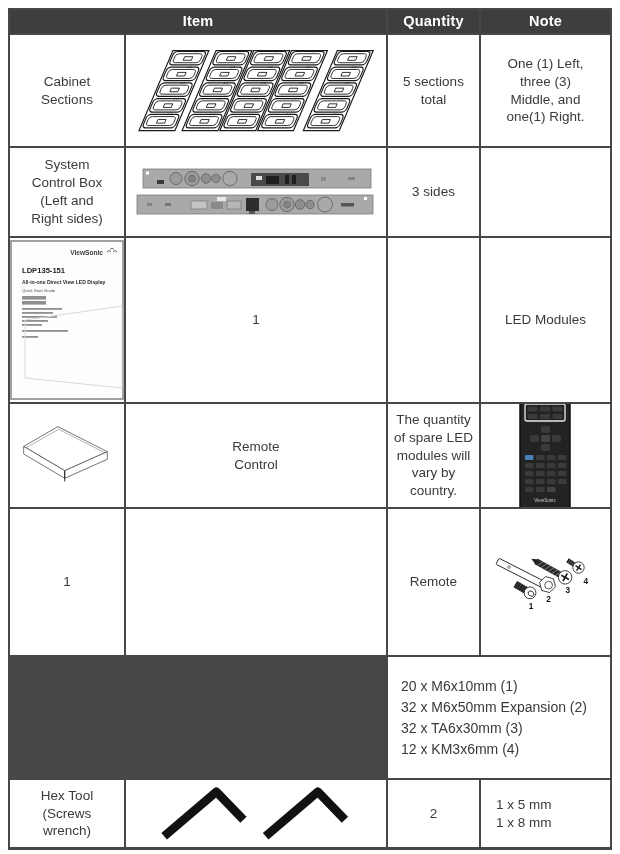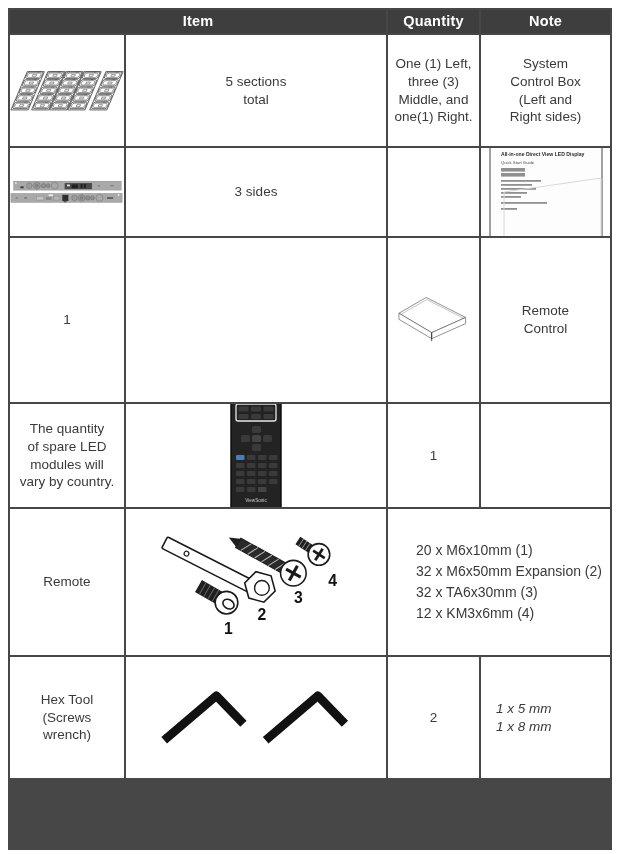--- a/index.html
+++ b/index.html
@@ -23,36 +23,38 @@
     padding:2px 4px; overflow:hidden;
   }
   .header-cell {
     background:#3e3e3e; color:#ffffff; font-weight:bold; font-size:14.5px;
     white-space:nowrap; letter-spacing:0.2px;
   }
   .item-header { grid-column:1 / 3; }
   .img-cell { padding:0; }
   .qty-merged {
     grid-column:3 / 5; justify-content:flex-start; text-align:left;
-    padding-left:28px; font-size:14px; line-height:1.5;
-  }
-  .note-left { justify-content:flex-start; text-align:right; padding-left:15px;font-style:italic; }
+    padding-left:13px; font-size:14px; line-height:1.5;
+  }
+  .note-left { justify-content:flex-start; text-align:right; padding-left:15px; }
   svg { display:block; }
   svg text { font-family:"Liberation Sans", sans-serif; }
 </style>
 </head>
 <body>
 
 <div class="page">
   <div class="pkg-table">
 
     <div class="cell header-cell item-header">Item</div>
     <div class="cell header-cell">Quantity</div>
     <div class="cell header-cell">Note</div>
 
+    <div class="cell">Cabinet
+Sections</div>
     <div class="cell img-cell">
       <svg width="238" height="90" viewBox="0 0 265 96">
         <defs>
           <g id="cabmod" stroke="#1a1a1a" fill="#ffffff">
             <rect x="2" y="1" width="36" height="15" rx="4" stroke-width="1.3"></rect>
             <rect x="5" y="3.5" width="30" height="10" rx="3.5" stroke-width="0.9" fill="none"></rect>
             <rect x="16" y="6.8" width="9" height="4" stroke-width="0.9" fill="none"></rect>
             <path d="M24 1.5 l1.8 -1 M27 1.5 l1.8 -1" stroke-width="0.8" fill="none"></path>
           </g>
           <g id="cabcol">
@@ -160,20 +162,21 @@
           <rect x="12" y="84" width="20" height="1.8"></rect>
           <rect x="12" y="90" width="46" height="1.8"></rect>
           <rect x="12" y="96" width="16" height="1.8"></rect>
         </g>
         <polygon points="15,80 112,66 112,148 15,138" fill="none" stroke="#d8d8d8" stroke-width="1"></polygon>
       </svg>
     </div>
     <div class="cell">1</div>
     <div class="cell"></div>
 
+    <div class="cell">LED Modules</div>
     <div class="cell img-cell">
       <svg width="142" height="85" viewBox="0 0 150 90">
         <g fill="#ffffff" stroke="#5a5a5a" stroke-width="1.1">
           <polygon points="18,33 63,7 128,40 72,65"></polygon>
           <polygon points="18,33 18,43 72,75 72,65"></polygon>
           <polygon points="128,40 128,50 72,75 72,65"></polygon>
         </g>
         <polyline points="21,35 64,10.5 126,42" fill="none" stroke="#5a5a5a" stroke-width="0.6"></polyline>
         <line x1="72" y1="65" x2="72" y2="79" stroke="#1a1a1a" stroke-width="1.2"></line>
       </svg>

